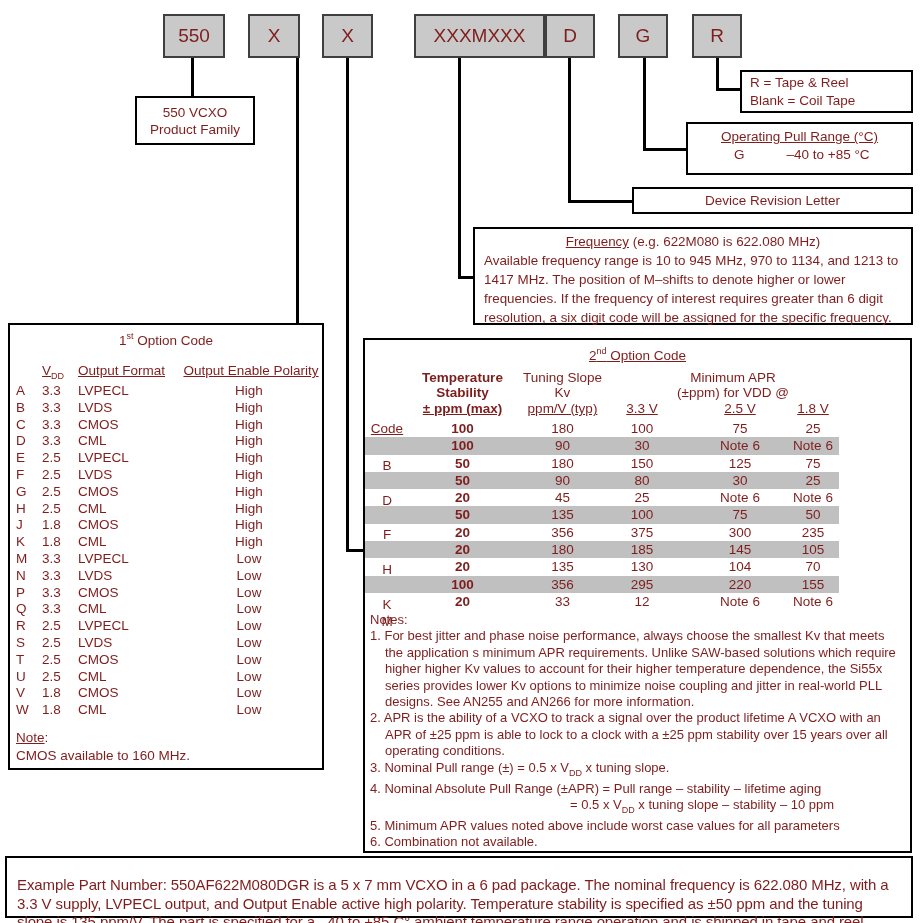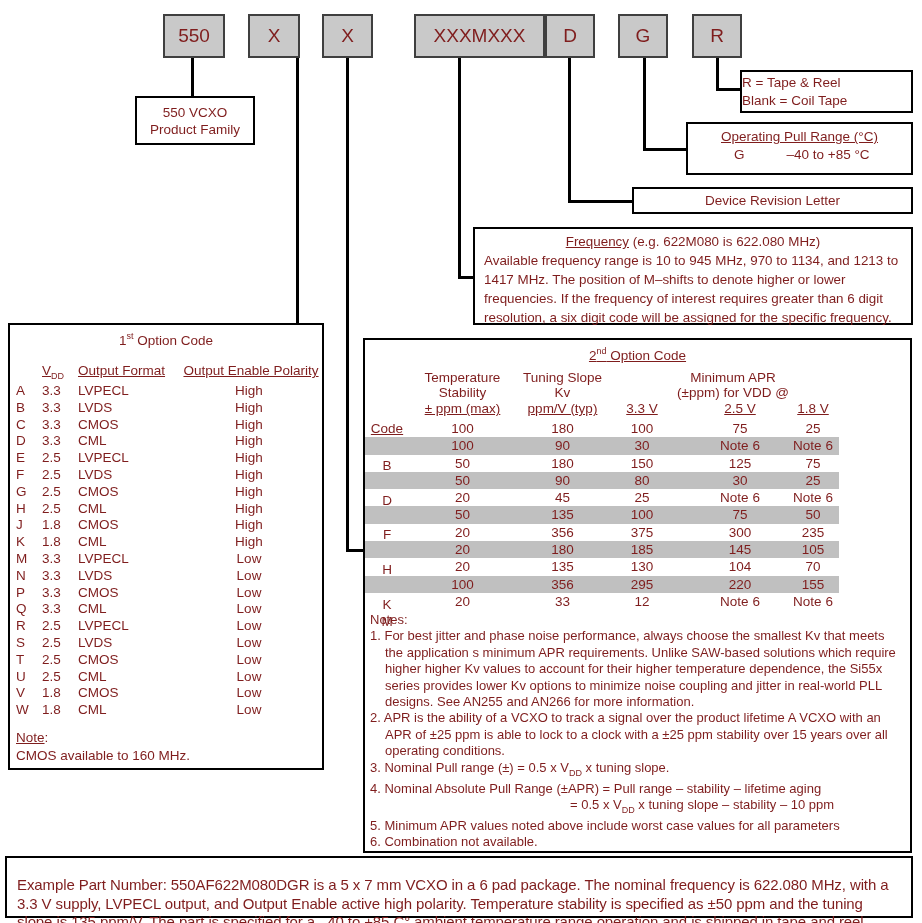--- a/index.html
+++ b/index.html
@@ -11,21 +11,21 @@
         font-size:19px;}
   
   .vline,.hline{position:absolute;background:#000;}
   .vline{width:3px;}
   .hline{height:3px;}
   
   .wbox{position:absolute;background:#fff;border:2px solid #000;box-sizing:border-box;}
   .pf-box{left:135px;top:96px;width:120px;height:49px;display:flex;flex-direction:column;
           align-items:center;justify-content:center;font-size:13.5px;line-height:17px;}
   .tr-box{left:740px;top:70px;width:173px;height:43px;display:flex;flex-direction:column;
-          justify-content:center;font-size:13.5px;line-height:18px;}
+          justify-content:center;padding-left:8px;font-size:13.5px;line-height:18px;}
   .ot-box{left:686px;top:122px;width:227px;height:53px;font-size:13.5px;}
   .ot-title{text-align:center;margin-top:5px;text-decoration:underline;}
   .ot-row{display:flex;margin-top:3px;}
   .ot-code{margin-left:46px;}
   .ot-range{margin-left:42px;}
   .dr-box{left:632px;top:187px;width:281px;height:27px;display:flex;align-items:center;
           justify-content:center;font-size:13.5px;}
   .fq-box{left:473px;top:227px;width:440px;height:98px;font-size:13.4px;line-height:19px;
           padding:3px 9px;}
   .fq-title{text-align:center;}
@@ -39,21 +39,21 @@
   .c-code{position:absolute;left:6px;width:18px;}
   .c-vdd{position:absolute;left:32px;width:34px;}
   .c-fmt{position:absolute;left:68px;width:100px;}
   .c-pol{position:absolute;left:165px;width:148px;text-align:center;}
   .h-pol{position:absolute;left:168px;width:146px;text-align:center;}
   .t1-note{position:absolute;top:404px;left:6px;line-height:17.5px;}
   .t2-box{left:363px;top:338px;width:549px;height:515px;font-size:13.5px;}
   .t2-title{position:absolute;top:6px;left:0;width:100%;text-align:center;text-decoration:underline;}
   .t2h{position:absolute;text-align:center;}
   .col-code{left:2px;width:40px;text-align:center;margin-top:20px;}
-  .col-stab{left:45px;width:105px;text-align:center;}
+  .col-stab{left:45px;width:105px;text-align:center;font-weight:bold;}
   .col-slope{left:145px;width:105px;text-align:center;}
   .col-v33{left:227px;width:100px;text-align:center;}
   .col-v25{left:325px;width:100px;text-align:center;}
   .col-v18{left:398px;width:100px;text-align:center;}
   .apr-span{left:228px;width:280px;text-align:center;}
   .t2-rows{position:absolute;top:80px;left:0;width:100%;}
   .row2{position:relative;height:17.3px;line-height:17.3px;width:474px;}
   .row2.shaded{background:#c0c0c0;}
   .row2 span{position:absolute;}
   .t2-notes{position:absolute;top:272px;left:5px;width:536px;font-size:13px;line-height:16.4px;}

